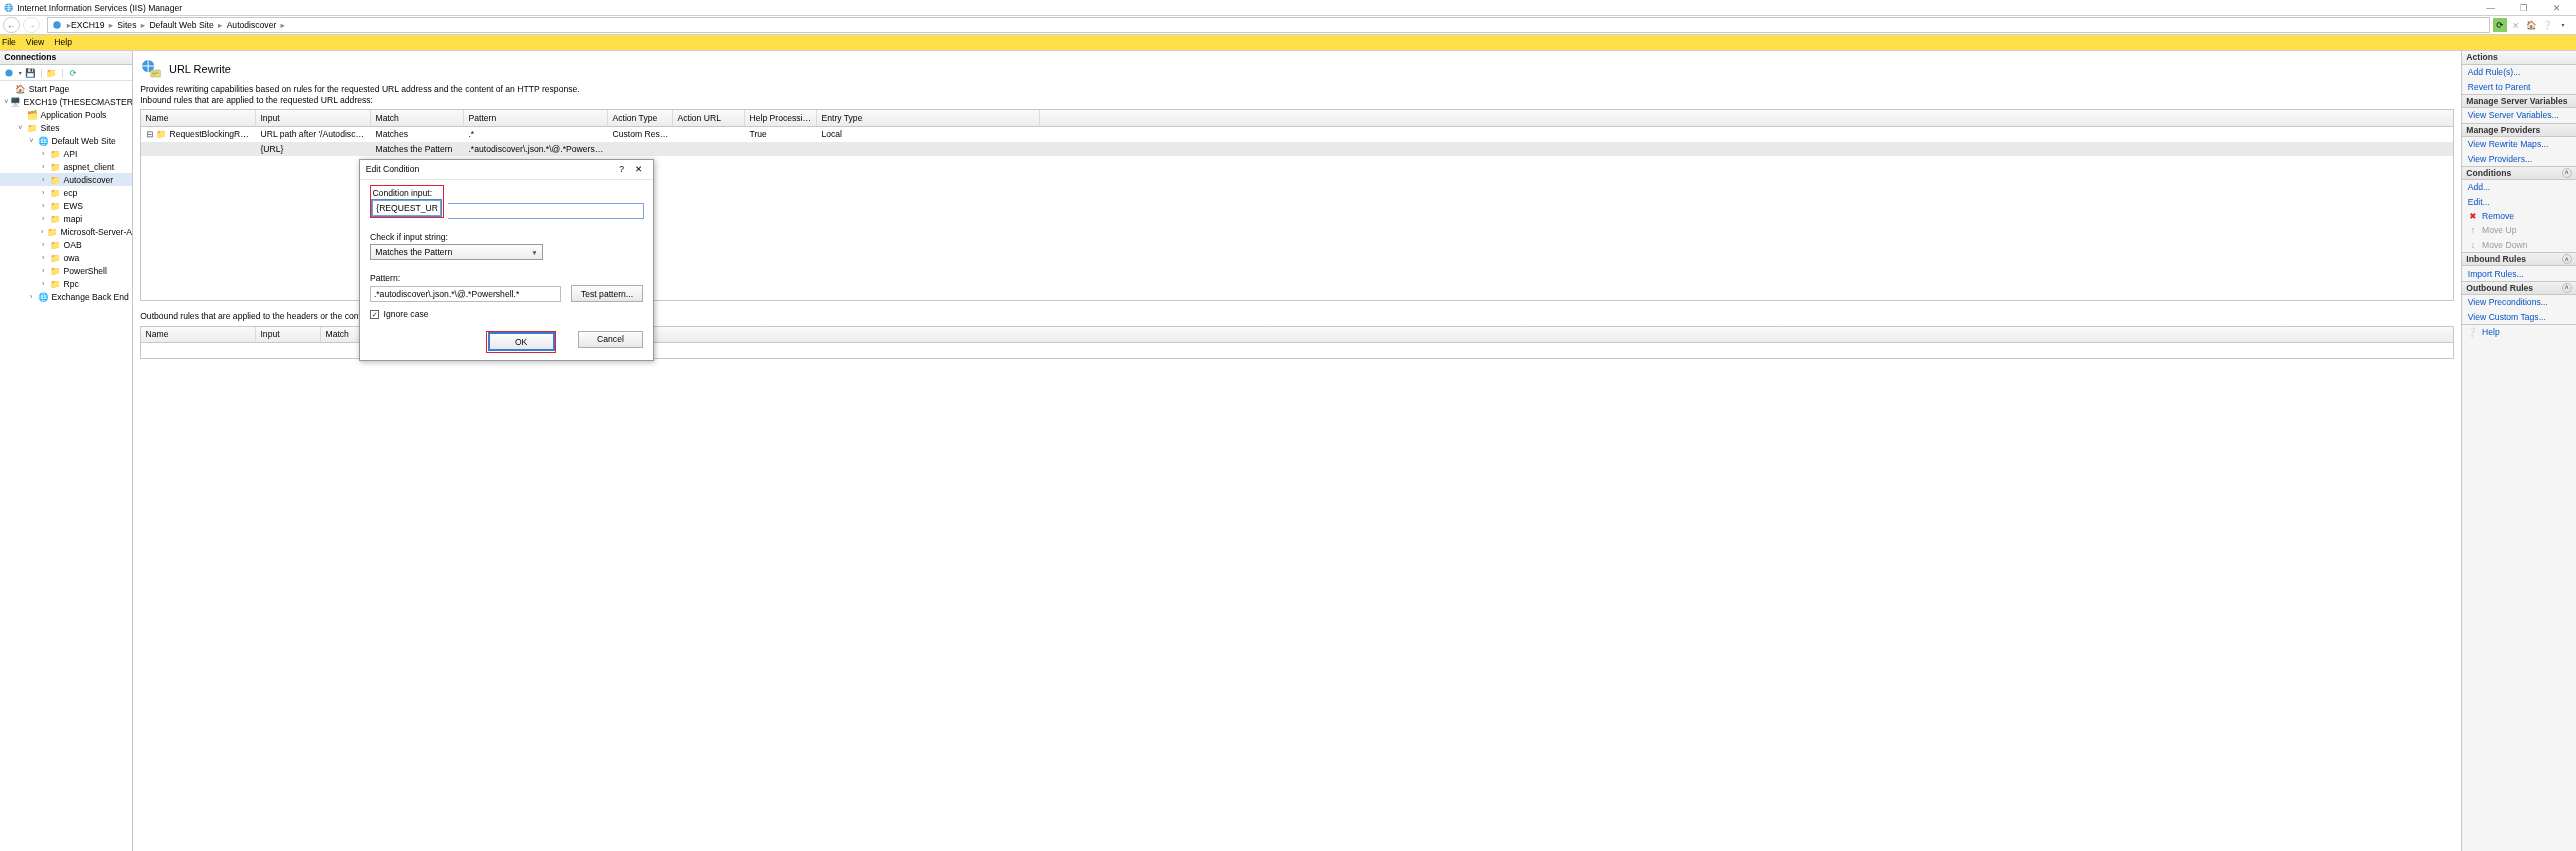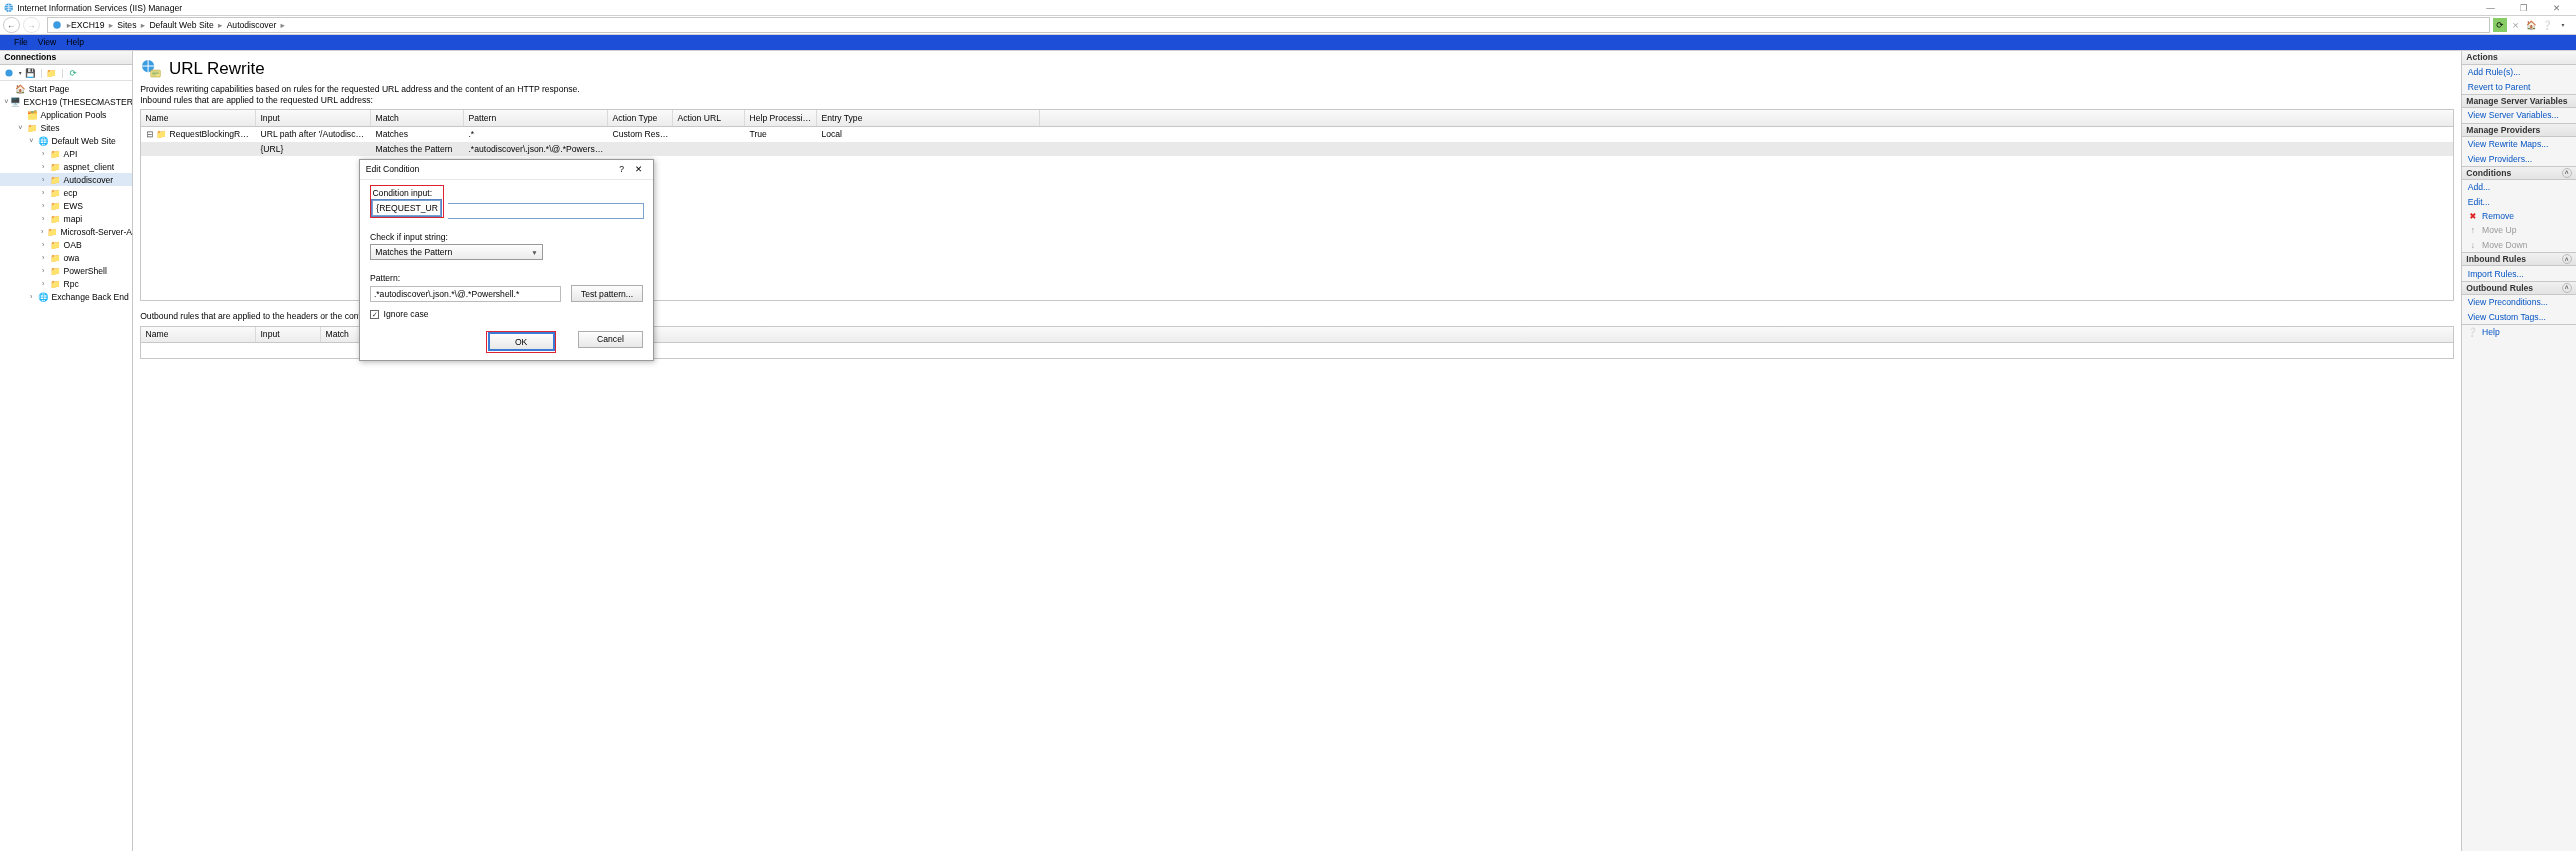--- a/index.html
+++ b/index.html
@@ -16,40 +16,40 @@
 .addrbar { height: 18.7px; background: #fff; display: flex; align-items: center; border-bottom: 0.7px solid #d0d0d0; padding: 0 2.9px; gap: 2.9px; }
 .addrbar .navbtn { width: 17px; height: 16px; border: 0.7px solid #ccc; border-radius: 8px; display: flex; align-items: center; justify-content: center; color: #555; }
 .breadcrumb-wrap { flex: 1; height: 16px; border: 0.7px solid #c7c7c7; display: flex; align-items: center; padding: 0 2.9px; background: #fff; margin-left: 4.3px; }
 .bc-ico { width: 11.5px; height: 11.5px; margin-right: 4.3px; display:flex; align-items:center; justify-content:center; }
 .bc-item { display: flex; align-items: center; gap: 4.3px; padding-right: 4.3px; color: #000; }
 .bc-sep { color: #888; }
 .addrbar .right-icons { display: flex; gap: 1.4px; padding-right: 2.9px; }
 .addrbar .right-icons .ic { width: 14.4px; height: 14.4px; display:flex; align-items:center; justify-content:center; }
 
 
-.menubar { height: 16px; display: flex; align-items: center; background: #1d4ed8; border-bottom: 0.7px solid #d0d0d0; padding: 0 14px; gap: 10px; }
+.menubar { height: 16px; display: flex; align-items: center; background: #fde047; border-bottom: 0.7px solid #d0d0d0; padding: 0 2px; gap: 10px; }
 
 
 .main { flex: 1; display: flex; min-height: 0; }
 .col-head { height: 14.4px; background: linear-gradient(#f7f7f7,#eaeaea); border-bottom: 0.7px solid #c7c7c7; display: flex; align-items: center; padding: 0 4.3px; font-weight: bold; }
 
 
 .connections { width: 133px; background: #fff; border-right: 0.7px solid #c7c7c7; display: flex; flex-direction: column; }
 .conn-tools { height: 16px; display: flex; align-items: center; gap: 2.9px; padding: 0 2.9px; border-bottom: 0.7px solid #e0e0e0; }
 .conn-tools .tool { width: 13px; height: 13px; display:flex;align-items:center;justify-content:center; }
 .tree { flex: 1; overflow: auto; padding: 1.4px 0; }
 .tree-item { display: flex; align-items: center; height: 13px; padding-left: var(--ind,2.9px); gap: 2.2px; white-space: nowrap; }
 .tree-item.sel { background: #dce8f5; }
 .tw { width: 8.6px; text-align: center; color: #666; font-size:7.2px;}
 .ticon { width: 11.5px; height: 11.5px; display:flex;align-items:center;justify-content:center;}
 
 
 .center { flex: 1; background: #fff; display: flex; flex-direction: column; padding: 4.3px 7.2px; overflow: hidden; position: relative; }
 .page-title-row { display: flex; align-items: center; gap: 7.2px; margin: 2.9px 0 4.3px 0; }
-.page-title-row .big { font-size: 17px; }
+.page-title-row .big { font-size: 11px; }
 .desc { color: #000; margin-bottom: 1.4px; }
 .subdesc { color: #000; margin-bottom: 4.3px; }
 .grid-wrap { border: 0.7px solid #c7c7c7; background:#fff; }
 .grid-head { display:flex; background: linear-gradient(#fafafa,#ececec); border-bottom:0.7px solid #c7c7c7; }
 .gh { padding: 2.9px 4.3px; border-right:0.7px solid #dadada; overflow:hidden; text-overflow:ellipsis; white-space:nowrap; }
 .grid-body { min-height: 173px; }
 .gr { display:flex; }
 .gc { padding: 2.2px 4.3px; overflow:hidden; text-overflow:ellipsis; white-space:nowrap; }
 .gr.sel { background:#e9e9e9; }
 .w-name{width:115px}.w-input{width:115px}.w-match{width:93px}.w-pattern{width:144px}.w-atype{width:65px}.w-aurl{width:72px}.w-stop{width:72px}.w-etype{width:223px}

